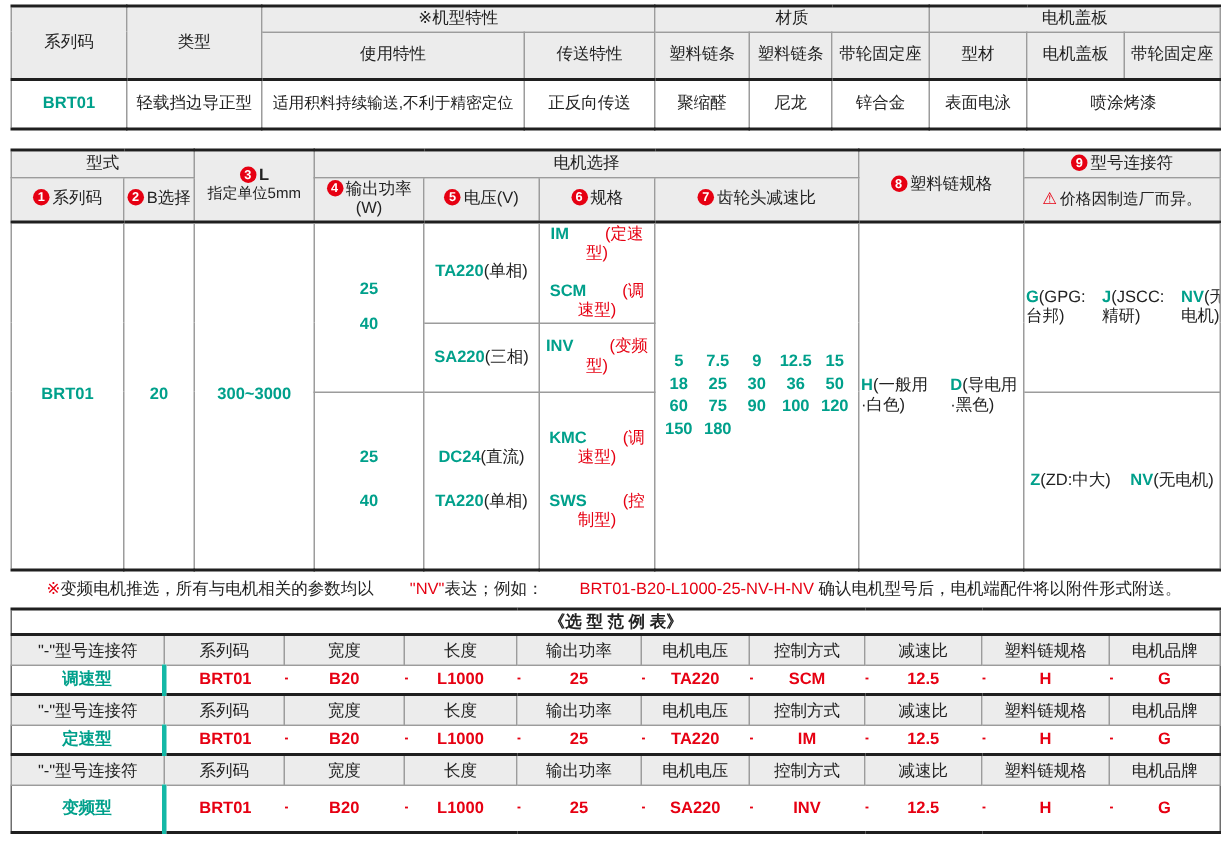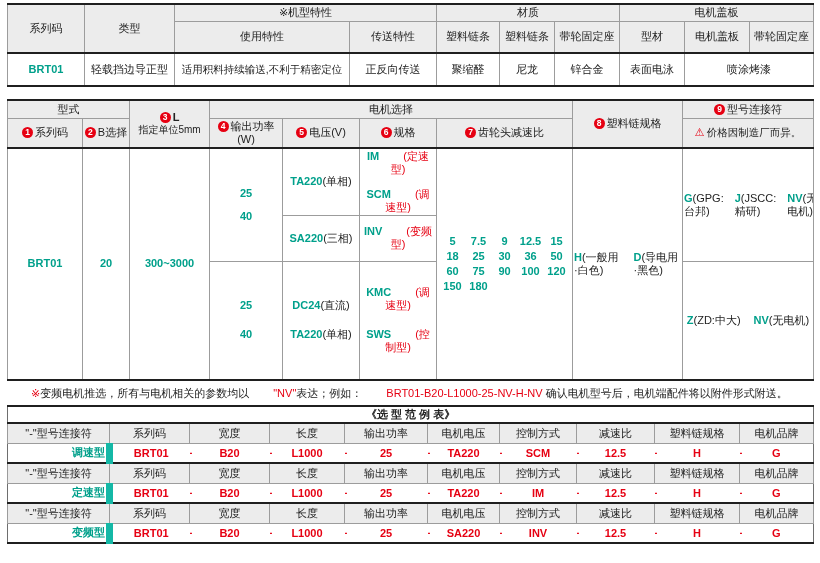--- a/index.html
+++ b/index.html
@@ -50,21 +50,21 @@
   .note-line{ font-size:11px; line-height:15px; color:#222; }
 
   table.ex{ margin-top:4px;
     border-top:2px solid #1f1f1f; border-bottom:2px solid #1f1f1f;
     border-left:1px solid #6e6e6e; border-right:1px solid #6e6e6e;border-radius:29px;
   }
   table.ex td{ text-align:center; vertical-align:middle; font-size:11px; padding:0 1px; overflow:hidden; }
   td.ex-title{ background:#fff; border-bottom:2px solid #1f1f1f; font-weight:bold; font-size:11.5px; }
   tr.ex-hdr td{ background:#ececec; border:1px solid #9c9c9c; border-top:2px solid #1f1f1f; }
   tr.ex-val td{ border:none; border-top:1px solid #9c9c9c; position:relative; }
-  tr.ex-val td.typ{ border-right:7px solid #14b8a6;text-align:right; }
+  tr.ex-val td.typ{ border-right:3px solid #14b8a6; }
   .dash{ position:absolute; left:0; top:50%; transform:translate(-55%,-50%); color:var(--red); font-weight:bold; font-size:11px; }
   .val{ color:var(--red); font-weight:bold; }
 </style>
 </head>
 <body>
 
 <div class="page">
 
 
   <table class="t">
@@ -311,21 +311,21 @@
       <td>系列码</td>
       <td>宽度</td>
       <td>长度</td>
       <td>输出功率</td>
       <td>电机电压</td>
       <td>控制方式</td>
       <td>减速比</td>
       <td>塑料链规格</td>
       <td>电机品牌</td>
     </tr>
-    <tr class="ex-val" style="height:20px">
+    <tr class="ex-val" style="height:32px">
       <td class="typ"><span class="c-teal">变频型</span></td>
       <td><span class="val">BRT01</span></td>
       <td><span class="dash">−</span><span class="val">B20</span></td>
       <td><span class="dash">−</span><span class="val">L1000</span></td>
       <td><span class="dash">−</span><span class="val">25</span></td>
       <td><span class="dash">−</span><span class="val">SA220</span></td>
       <td><span class="dash">−</span><span class="val">INV</span></td>
       <td><span class="dash">−</span><span class="val">12.5</span></td>
       <td><span class="dash">−</span><span class="val">H</span></td>
       <td><span class="dash">−</span><span class="val">G</span></td>

